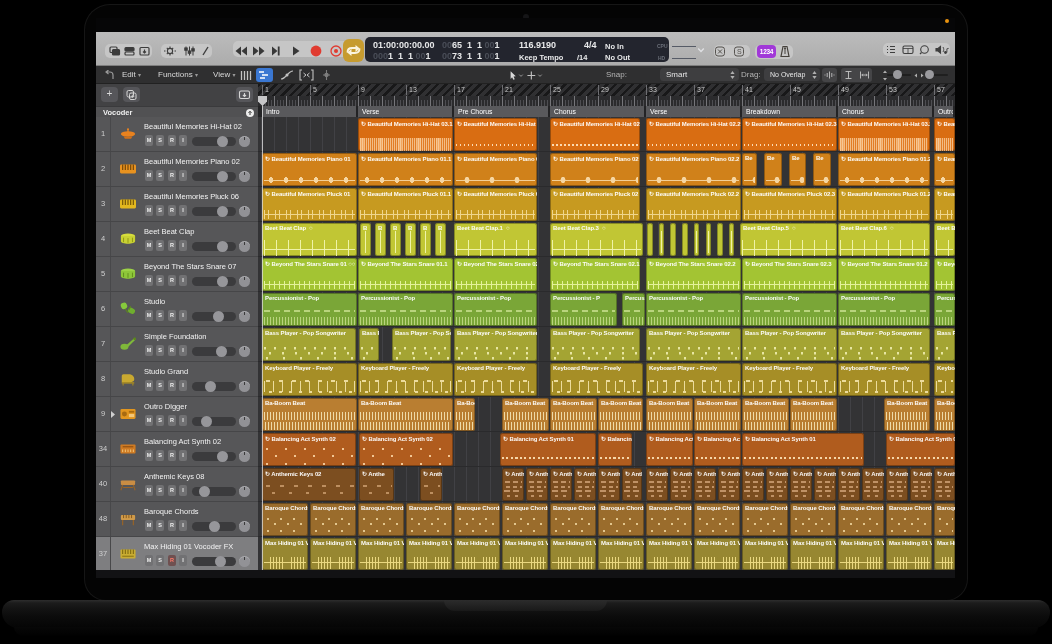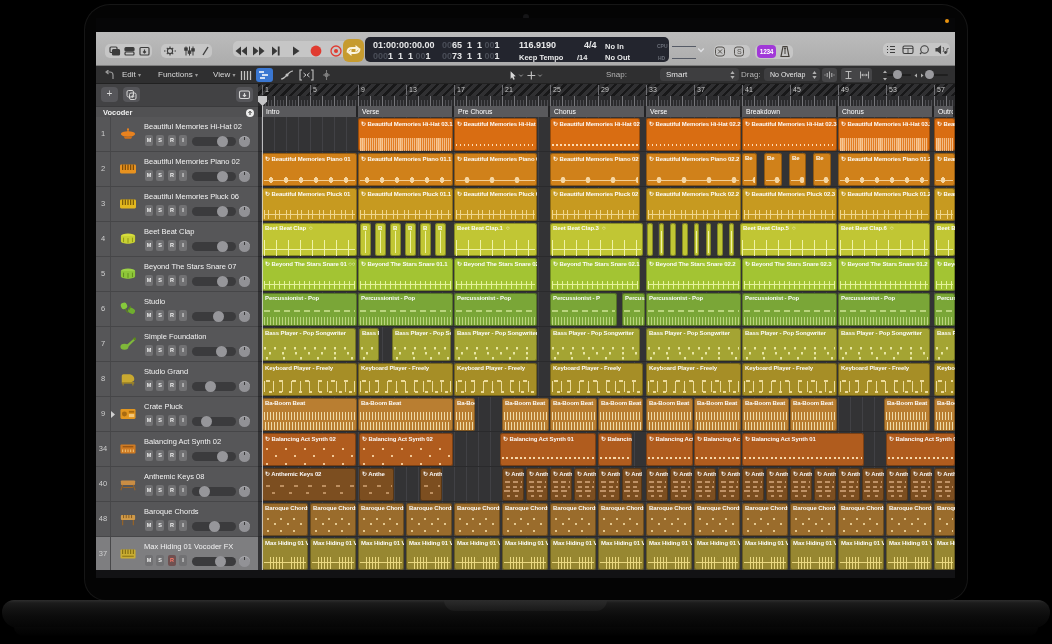--- a/index.html
+++ b/index.html
@@ -407,21 +407,21 @@
 <span class="tnum">9</span>
 <svg class="ab" style="left:13px;top:13px" width="8" height="9" viewBox="0 0 8 9">
           <path d="M2 1l4 3.5L2 8z" fill="#cfcfcf"></path>
         </svg>
 <svg class="ticon" viewBox="0 0 20 18">
           <rect x="1.5" y="3.5" width="17" height="11" rx="1.5" fill="#e2961f"></rect>
           <circle cx="6" cy="9" r="2.8" fill="#a86a10"></circle>
           <rect x="11" y="5.5" width="6" height="2" fill="#a86a10"></rect>
           <rect x="11" y="9" width="6" height="3.5" fill="#f3c77a"></rect>
         </svg>
-<span class="tname">Crate Pluck</span>
+<span class="tname">Outro Digger</span>
 <span class="mb" style="left:49px">M</span>
         <span class="mb" style="left:60px">S</span>
 <span class="mb" style="left:72px;background:#717173;color:#ededed">R</span>
         <span class="mb" style="left:83px">I</span>
 <div class="vpill">
           <div class="vknob" style="left:8.5px"></div>
         </div>
 <div class="pan"></div>
 </div>
 <div class="trow" style="top:315px">

